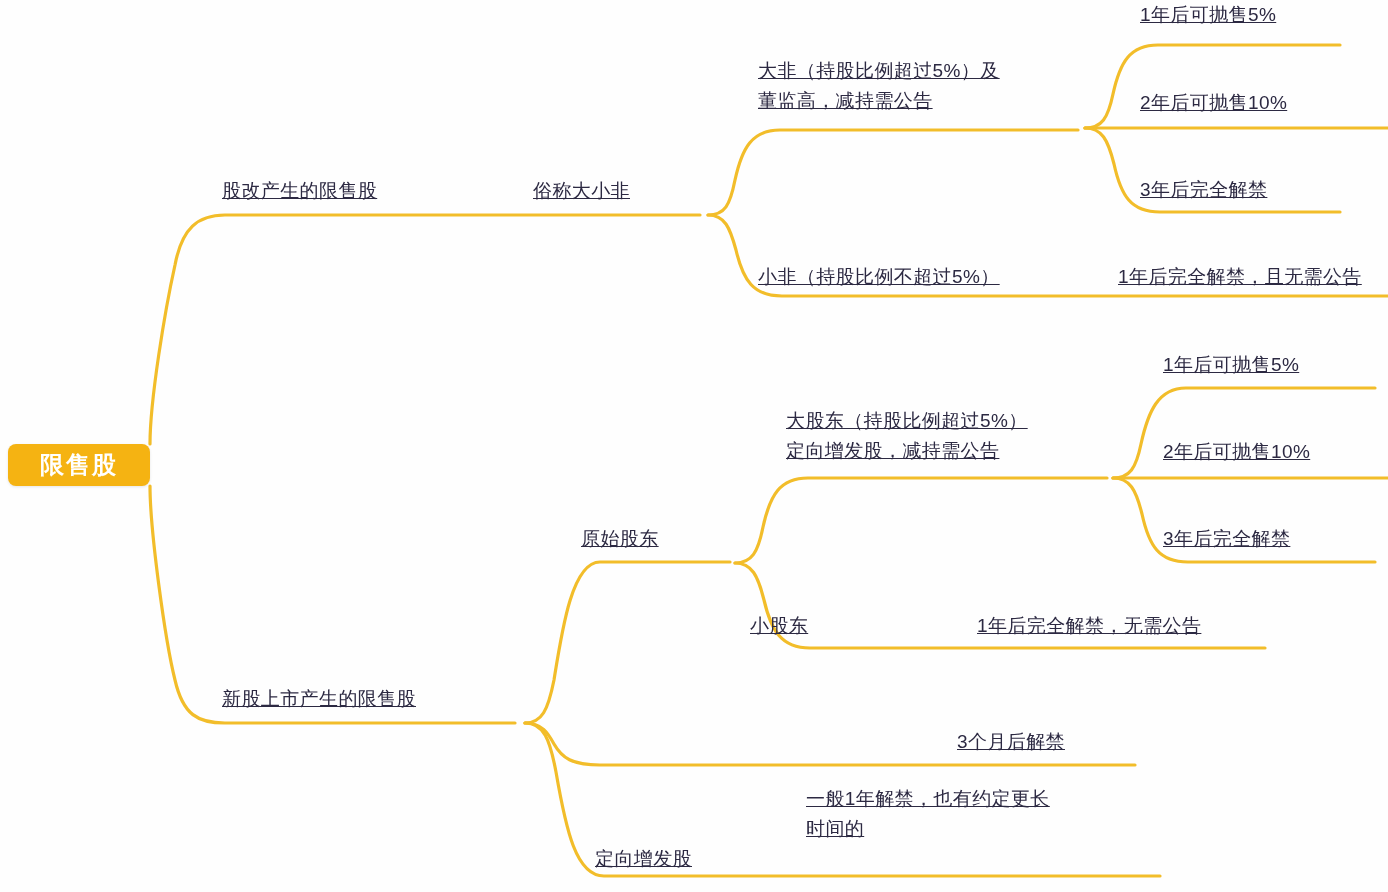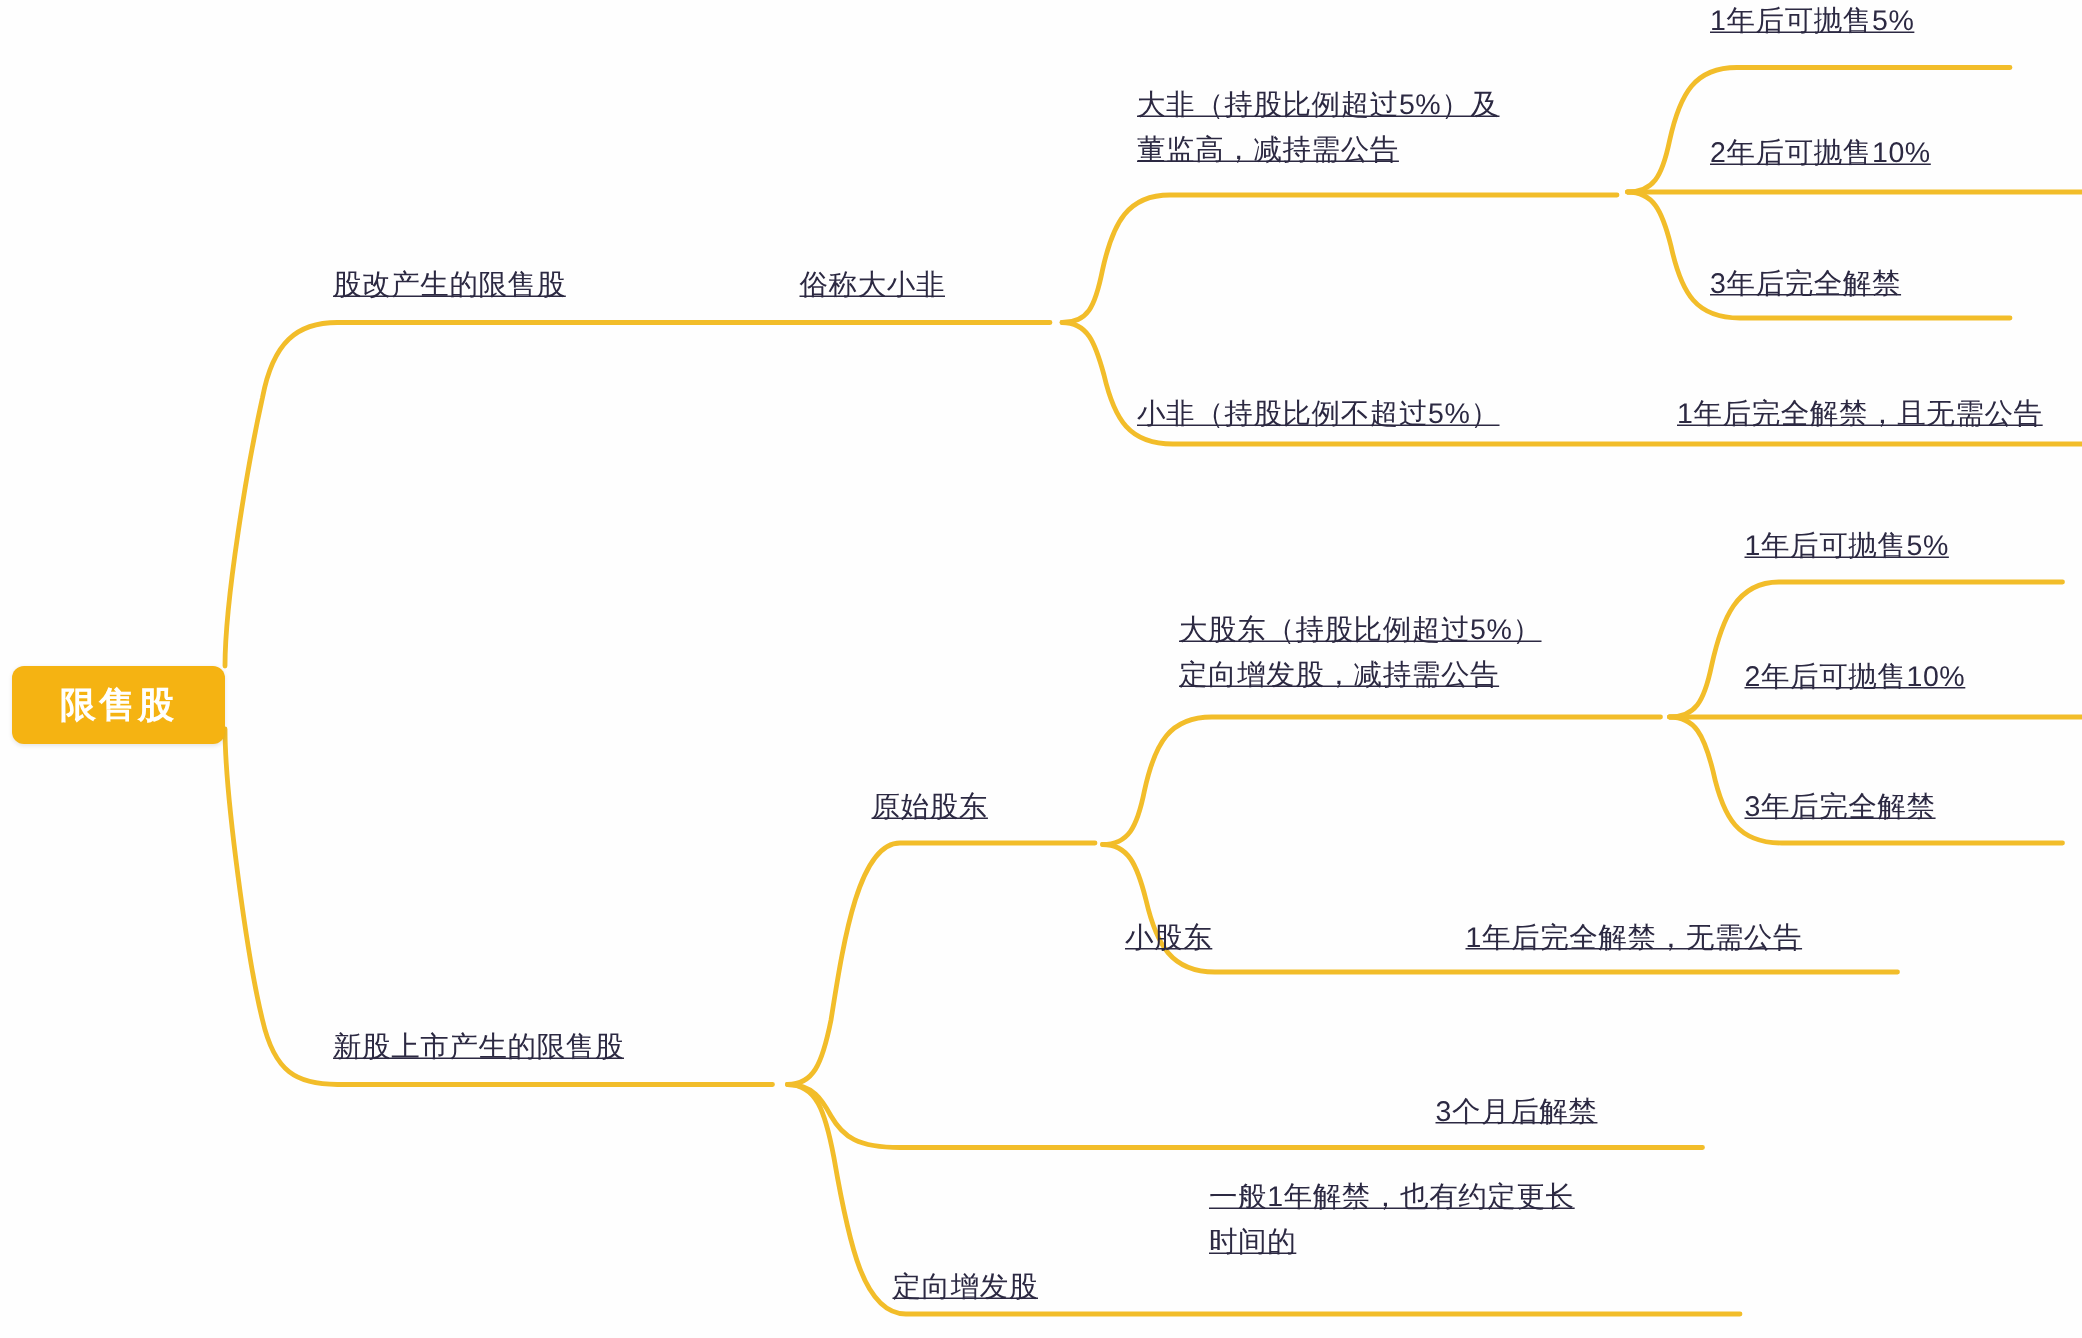--- a/index.html
+++ b/index.html
@@ -73,21 +73,21 @@
       <path d="M735,563 C752,563 758,552 763,527 C770,495 780,478 808,478 L1107,478"></path>
       <path d="M735,563 C752,563 758,576 764,600 C771,630 781,648 810,648 L1265,648"></path>
 
       <path d="M1113,478 C1130,478 1136,468 1141,444 C1148,412 1158,388 1186,388 L1375,388"></path>
       <path d="M1113,478 L1388,478"></path>
       <path d="M1113,478 C1130,478 1136,490 1142,514 C1149,546 1159,562 1188,562 L1375,562"></path>
 
     </g>
   </svg>
 
-  <div class="root-node" style="left:8px; top:444px; width:142px; height:52px;">
+  <div class="root-node" style="left:8px; top:444px; width:142px; height:42px;">
     <span>限售股</span>
   </div>
 
   <div class="node-label" style="left:222px; top:176px;">股改产生的限售股</div>
 
   <div class="node-label" style="left:533px; top:176px;">俗称大小非</div>
 
   <div class="node-label" style="left:758px; top:56px;">大非（持股比例超过5%）及
 董监高，减持需公告</div>
 

